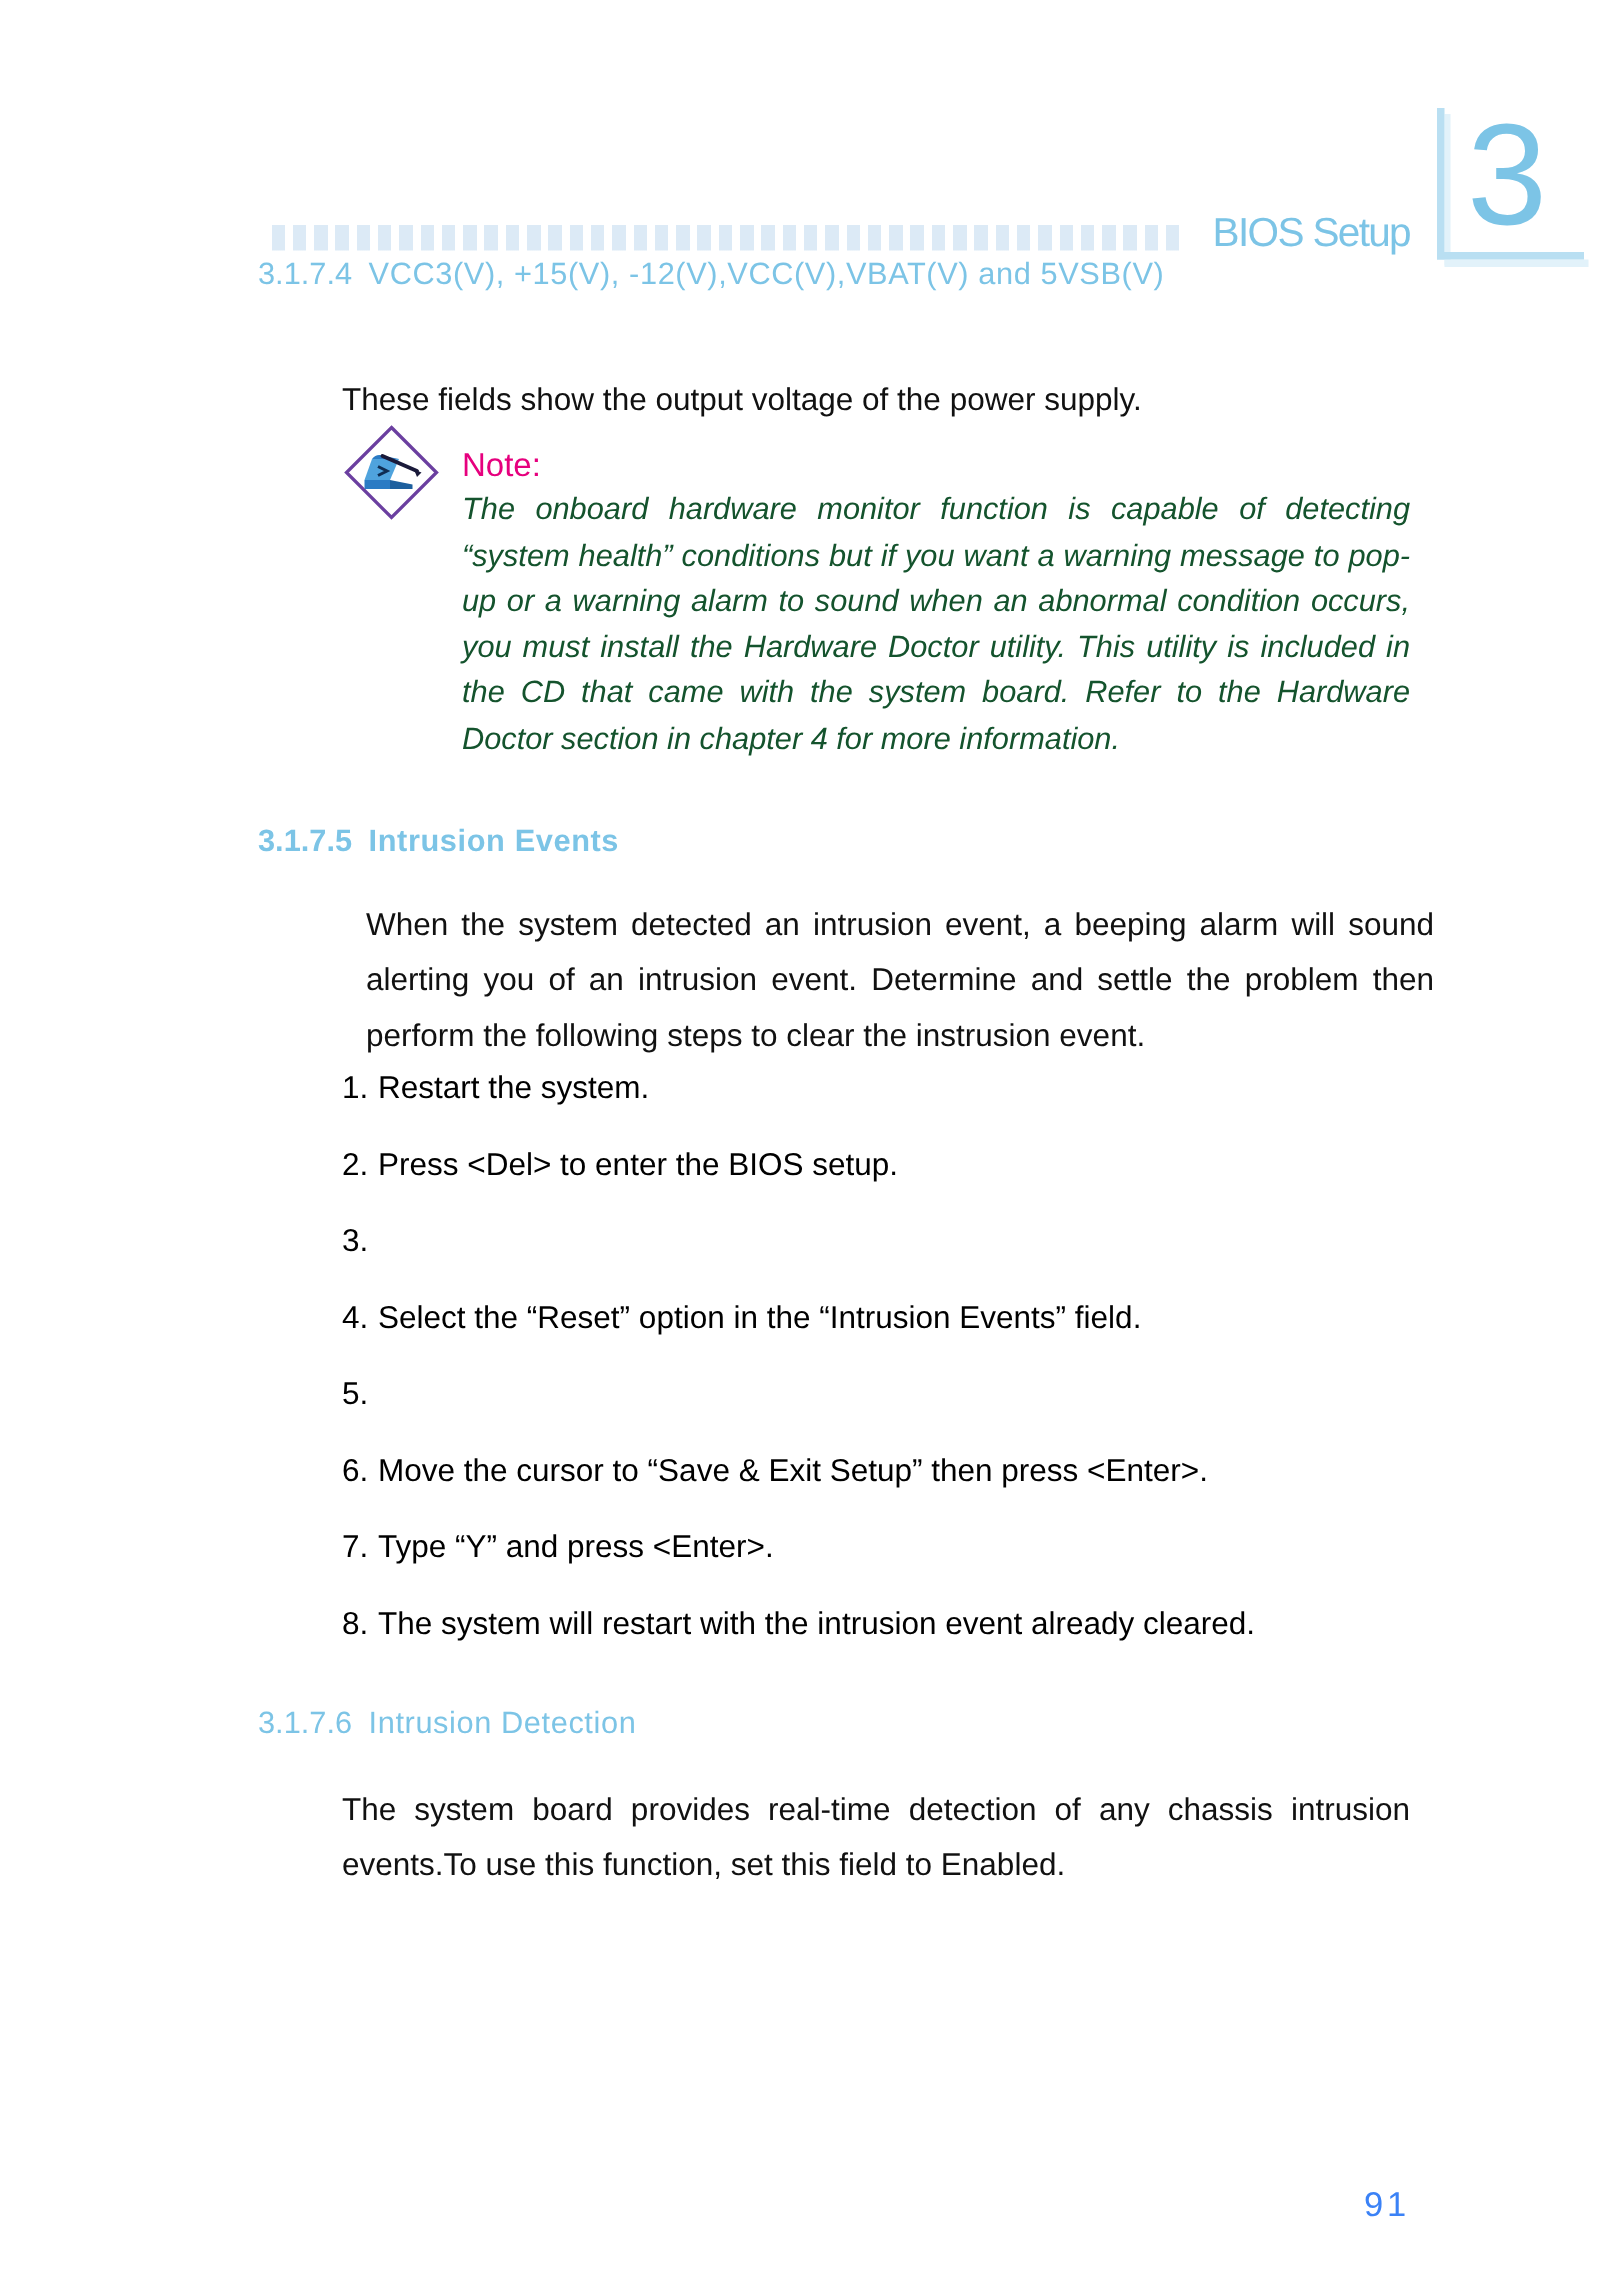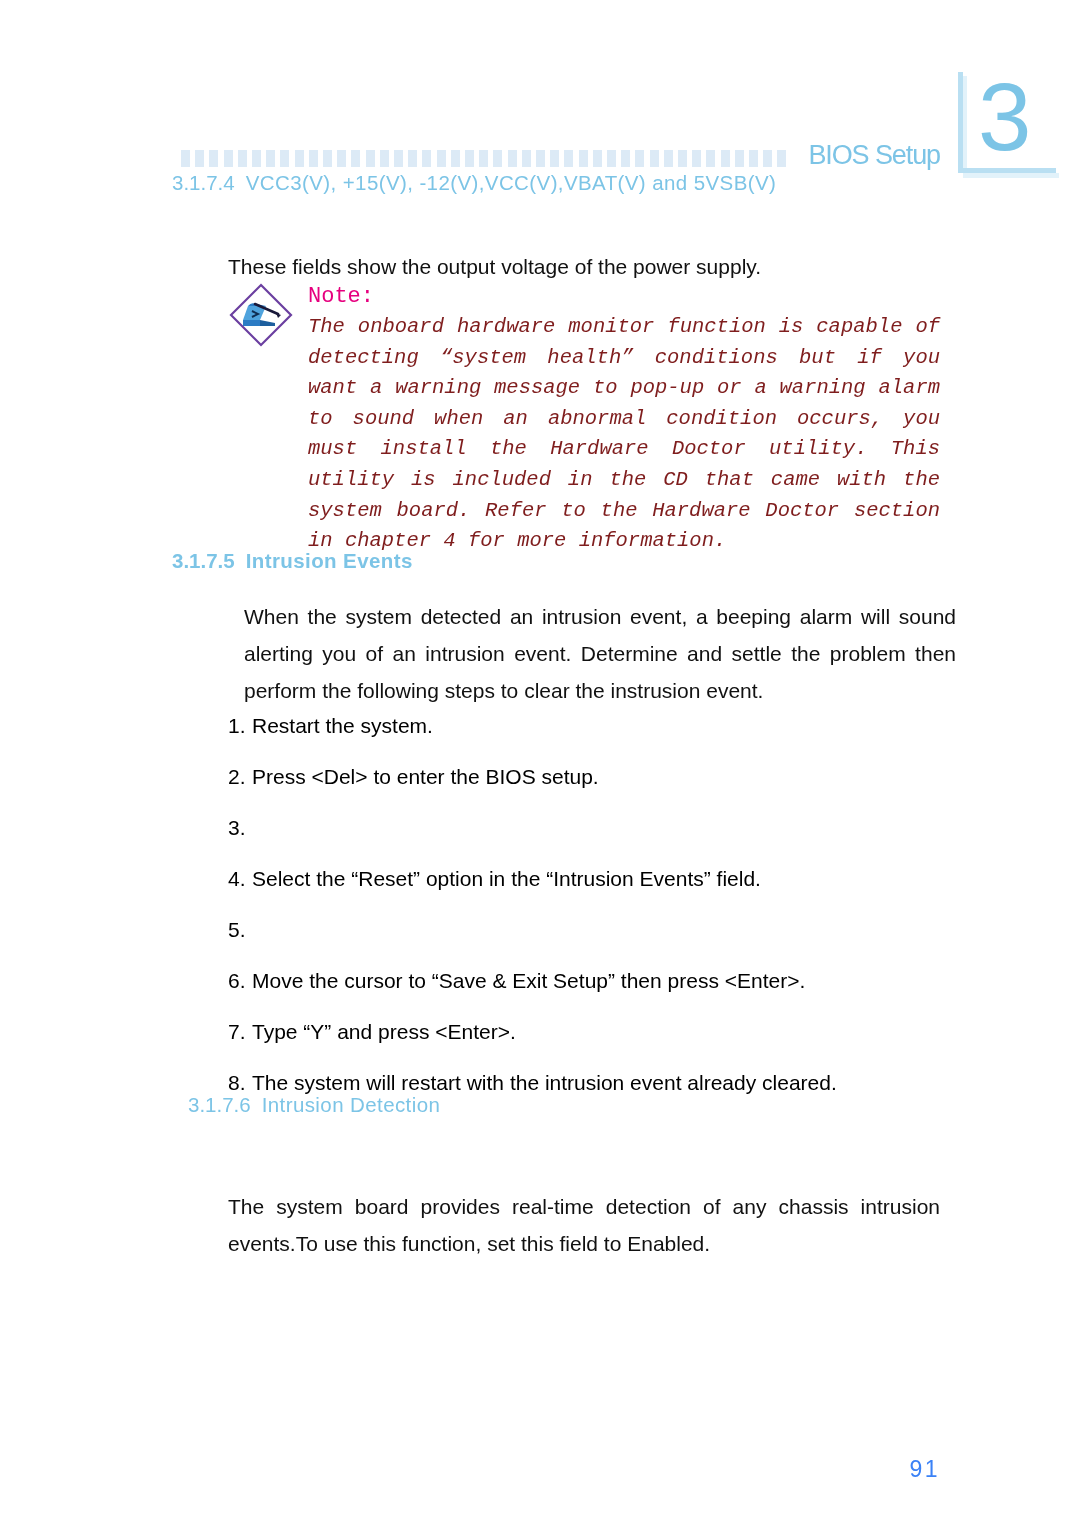--- a/index.html
+++ b/index.html
@@ -140,34 +140,33 @@
   .note-icon {
     position: absolute;
     left: 0px;
     top: 6px;
     width: 66px;
     height: 66px;
   }
   .note-body {
     position: absolute;
     left: 80px;
-    top: 5px;
+    top: 18px;
     width: 632px;
-    font-family: Liberation Mono, monospace;
   }
   .note-title {
     font-size: 22px;
     line-height: 31px;
     color: #e6007e;
     font-style: normal;
   }
   .note-text {
     font-size: 20.5px;
     line-height: 30.6px;
-    color: #7f1d1d;
+    color: #14532d;
     font-style: italic;
     text-align: justify;
     text-justify: inter-word;
   }
 
   
   .steps {
     position: absolute;
     left: 228px;
     top: 712px;
@@ -291,21 +290,21 @@
       <span class="step-text">Type “Y” and press &lt;Enter&gt;.</span>
     </div>
 
     <div class="step-row">
       <span class="step-num">8.</span>
       <span class="step-text">The system will restart with the intrusion event already cleared.</span>
     </div>
 
   </div>
 
-  <div class="sec-heading" style="left:172px; top:1093px;margin-left:16px;">
+  <div class="sec-heading" style="left:172px; top:1137px;">
     <span class="num">3.1.7.6</span><span class="sep"></span><span>Intrusion Detection</span>
   </div>
 
   <div class="body-par" style="left:228px; top:1188px; width:712px;">The system board provides real-time detection of any chassis intrusion events.To use this function, set this field to Enabled.</div>
 
   <div class="page-number">91</div>
 
 </div>
 
 </body></html>

